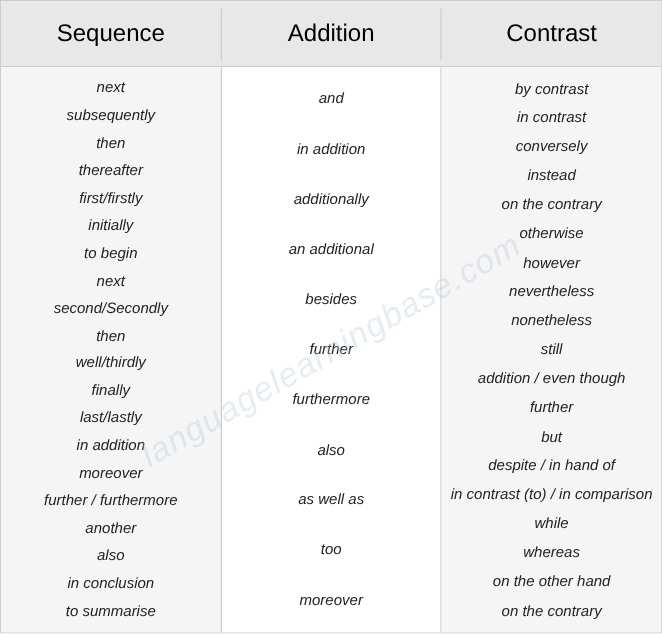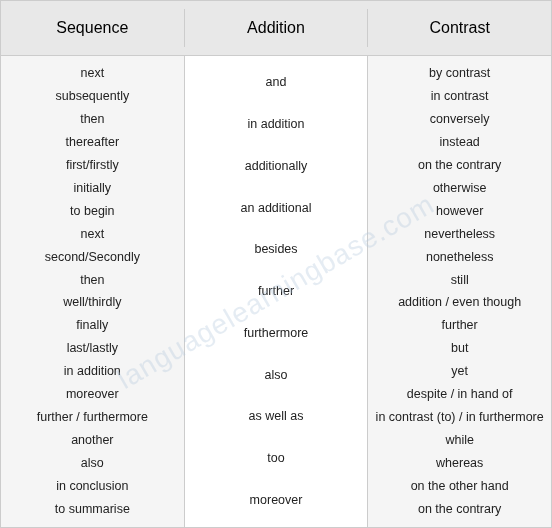--- a/index.html
+++ b/index.html
@@ -21,30 +21,31 @@
     .header-row {
       display: flex;
       background: #e8e8e8;
       border-bottom: 1px solid #ccc;
       min-height: 55px;
       align-items: center;
     }
     .col-header {
       flex: 1;
       text-align: center;
-      font-size: 16px;
+      font-size: 20px;
       font-weight: normal;
       padding: 10px 5px;
       border-right: 1px solid #ccc;
     }
     .col-header:last-child { border-right: none; }
     .body-row {
       display: flex;
       flex: 1;
       overflow: hidden;
+      font-style: italic;
     }
     .col {
       flex: 1;
       border-right: 1px solid #ccc;
       display: flex;
       flex-direction: column;
       align-items: center;
       justify-content: space-around;
       padding: 6px 4px;
       text-align: center;
@@ -129,22 +130,21 @@
         <div class="col-item">instead</div>
         <div class="col-item">on the contrary</div>
         <div class="col-item">otherwise</div>
         <div class="col-item">however</div>
         <div class="col-item">nevertheless</div>
         <div class="col-item">nonetheless</div>
         <div class="col-item">still</div>
         <div class="col-item">addition / even though</div>
         <div class="col-item">further</div>
         <div class="col-item">but</div>
-        <div class="col-item">yet</div>
         <div class="col-item">despite / in hand of</div>
-        <div class="col-item">in contrast (to) / in furthermore</div>
+        <div class="col-item">in contrast (to) / in comparison</div>
         <div class="col-item">while</div>
         <div class="col-item">whereas</div>
         <div class="col-item">on the other hand</div>
         <div class="col-item">on the contrary</div>
       </div>
   </div>
 </div>
 
 </body></html>

